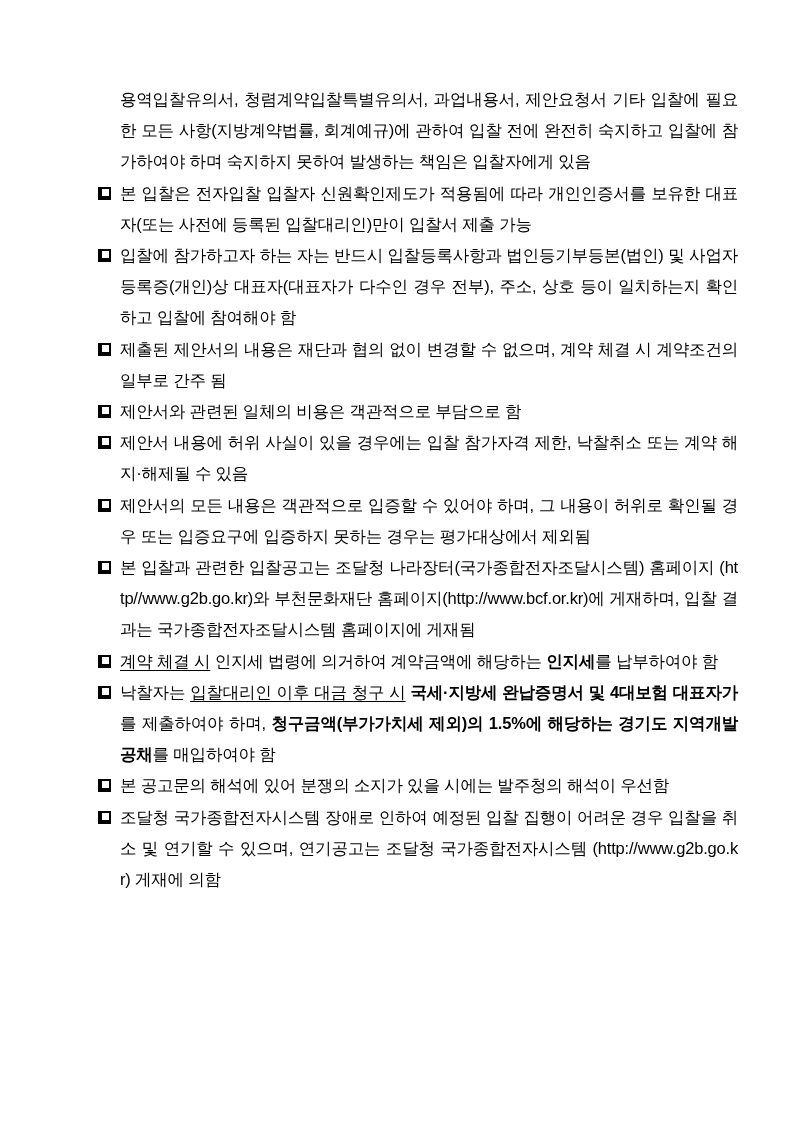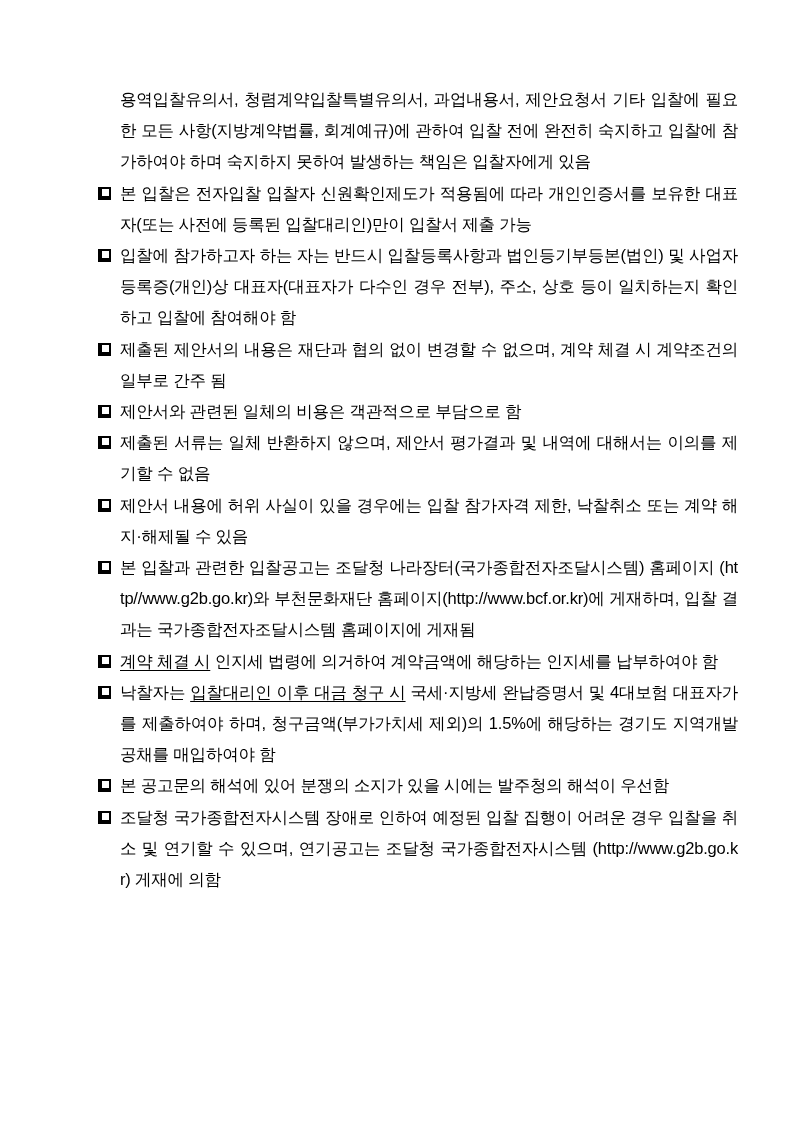--- a/index.html
+++ b/index.html
@@ -34,21 +34,21 @@
     position: absolute;
     left: 0;
     top: 9px;
     width: 7px;
     height: 7px;
     border: 2px solid #000;
     border-left-width: 4px;
     border-bottom-width: 4px;
     background: #fff;
   }
-  .b { font-weight: normal; }
+  .b { font-weight: bold; }
   .u { text-decoration: underline; text-underline-offset: 3px; }
 </style>
 </head>
 <body>
 
 <div class="doc">
 
   <div class="item">
     <span>용역입찰유의서, 청렴계약입찰특별유의서, 과업내용서, 제안요청서 기타 입찰에 필요한 모든 사항(지방계약법률, 회계예규)에 관하여 입찰 전에 완전히 숙지하고 입찰에 참가하여야 하며 숙지하지 못하여 발생하는 책임은 입찰자에게 있음</span>
   </div>
@@ -66,30 +66,30 @@
   <div class="item">
     <span class="bullet"></span>
     <span>제출된 제안서의 내용은 재단과 협의 없이 변경할 수 없으며, 계약 체결 시 계약조건의 일부로 간주 됨</span>
   </div>
 
   <div class="item">
     <span class="bullet"></span>
     <span>제안서와 관련된 일체의 비용은 객관적으로 부담으로 함</span>
   </div>
 
-  <div class="item">
-    <span class="bullet"></span>
-    <span>제출된 서류는 일체 반환하지 않으며, 제안서 평가결과 및 내역에 대해서는 이의를 제기할 수 없음</span>
-  </div>
 
   <div class="item">
     <span class="bullet"></span>
     <span>제안서 내용에 허위 사실이 있을 경우에는 입찰 참가자격 제한, 낙찰취소 또는 계약 해지·해제될 수 있음</span>
   </div>
 
+  <div class="item">
+    <span class="bullet"></span>
+    <span>제안서의 모든 내용은 객관적으로 입증할 수 있어야 하며, 그 내용이 허위로 확인될 경우 또는 입증요구에 입증하지 못하는 경우는 평가대상에서 제외됨</span>
+  </div>
 
   <div class="item">
     <span class="bullet"></span>
     <span>본 입찰과 관련한 입찰공고는 조달청 나라장터(국가종합전자조달시스템) 홈페이지 (http//www.g2b.go.kr)와 부천문화재단 홈페이지(http://www.bcf.or.kr)에 게재하며, 입찰 결과는 국가종합전자조달시스템 홈페이지에 게재됨</span>
   </div>
 
   <div class="item">
     <span class="bullet"></span>
     <span class="u">계약 체결 시</span><span> 인지세 법령에 의거하여 계약금액에 해당하는 </span><span class="b">인지세</span><span>를 납부하여야 함</span>
   </div>

